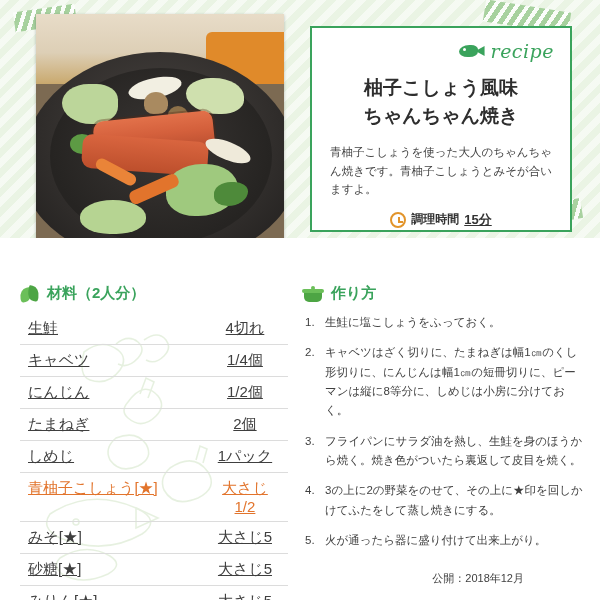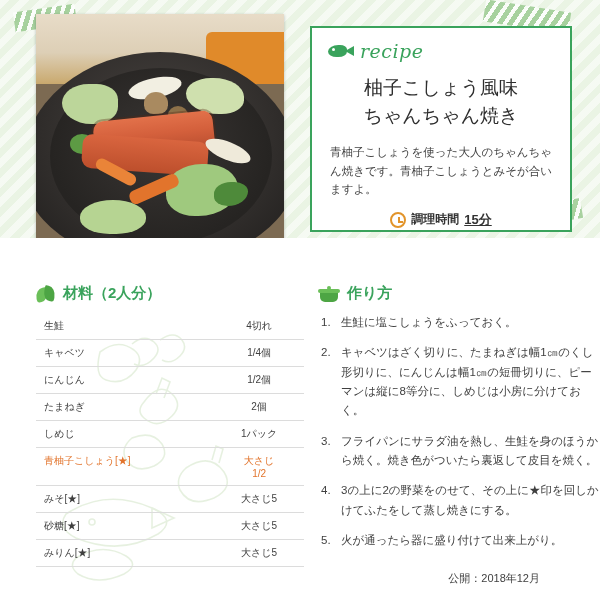--- a/index.html
+++ b/index.html
@@ -106,21 +106,21 @@
   
   .card {
     position:absolute;
     left:310px; top:26px;
     width:262px; height:206px;
     background:#ffffff;
     border:2px solid #3aa35c;
     padding:10px 16px 8px;
   }
   .card-head {
-    display:flex; align-items:center; justify-content:flex-start; gap:6px;
+    display:flex; align-items:center; justify-content:flex-end; gap:6px;
     margin-top:2px;
   }
   .fish-icon { width:26px; height:14px; position:relative; }
   .fish-icon .body{
     position:absolute; left:0; top:1px; width:19px; height:12px;
     background:#3aa35c; border-radius:60% 40% 50% 50%;
   }
   .fish-icon .tail{
     position:absolute; right:0; top:2px; width:9px; height:10px;
     background:#3aa35c;
@@ -133,21 +133,21 @@
   .card-head-label{
     font-family:"DejaVu Serif", serif;
     font-style:italic;
     color:#3aa35c;
     font-size:19px;
     letter-spacing:0.5px;
   }
   .card-title {
     text-align:center;
     font-size:19px;
-    font-weight:normal;
+    font-weight:bold;
     line-height:1.45;
     color:#2e2e2e;
     margin:12px 0 0;
   }
   .card-desc {
     font-size:11.5px;
     line-height:1.62;
     color:#444;
     margin:14px 2px 0;
   }
@@ -165,21 +165,21 @@
   .clock:before{
     content:""; position:absolute; left:6px; top:3px; width:1.6px; height:5px; background:#e2942a;
   }
   .clock:after{
     content:""; position:absolute; left:6px; top:7px; width:5px; height:1.6px; background:#e2942a;
   }
   .time-num { font-size:13px;text-decoration:underline; }
 
   
   .body-wrap {
-    position:absolute; top:270px; left:16px; width:540px; height:330px;
+    position:absolute; top:270px; left:0; width:540px; height:330px;
     background:#ffffff;
   }
   .col-left { position:absolute; left:20px; top:14px; width:268px; }
   .col-right { position:absolute; left:302px; top:14px; width:282px; }
 
   .sec-head { display:flex; align-items:center; gap:7px; margin-bottom:10px; }
   .sec-head h2 {
     margin:0; font-size:15px; color:#3aa35c; font-weight:bold;
   }
   .icon-leaf { width:20px; height:18px; position:relative; }
@@ -205,23 +205,24 @@
   .icon-pot .p-knob{
     position:absolute; left:9px; bottom:12px; width:4px; height:4px;
     background:#6bbf59; border-radius:50%;
   }
 
   
   .ing-table { width:100%; border-collapse:collapse; position:relative; z-index:2; }
   .ing-table tr { border-bottom:1px solid #dcdcdc; }
   .ing-table td {
     padding:6px 2px 6px 8px;
-    font-size:10px;
+    font-size:15px;
     color:#3f3f3f;
     vertical-align:top;
+    text-decoration:underline;
   }
   .ing-table td.qty {
     text-align:center; padding-right:6px; white-space:pre-line;
   }
   .ing-table tr.hl td { color:#e2742c; }
 
   .veg-deco {
     position:absolute; left:0; top:34px; width:268px; height:270px;
     z-index:1; pointer-events:none; opacity:0.5;
   }

